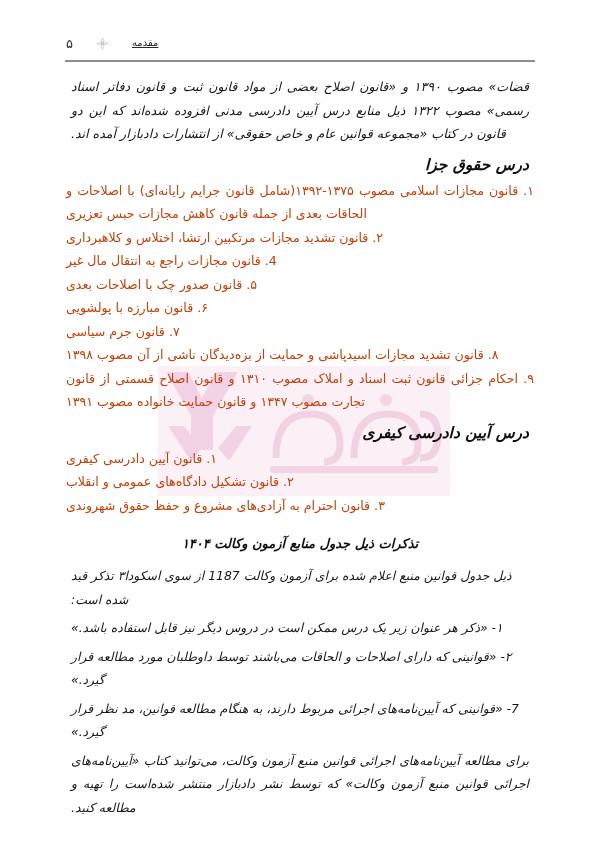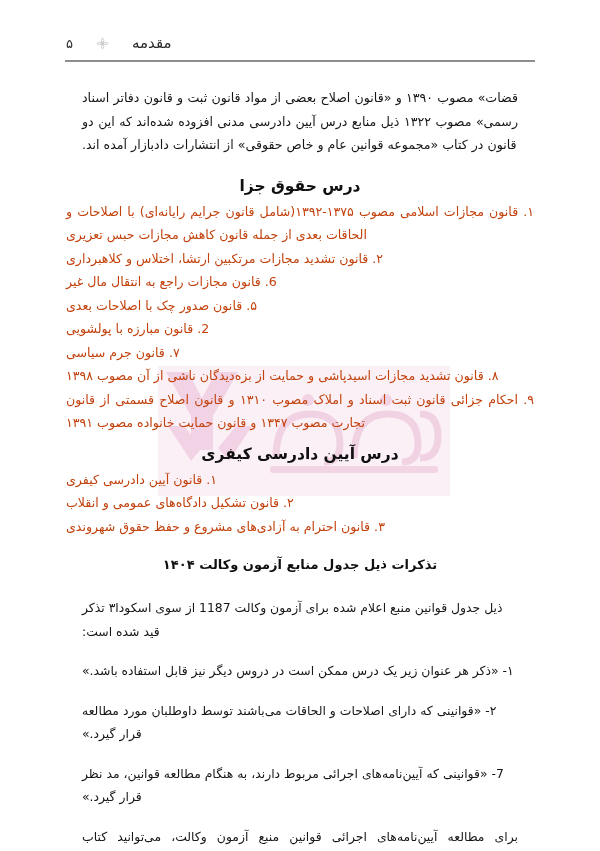--- a/index.html
+++ b/index.html
@@ -54,24 +54,25 @@
     margin-right: 22px;
     width: 15px;
     height: 15px;
     display: inline-flex;
     align-items: center;
     justify-content: center;
     opacity: 0.55;
   }
   .ornament svg { width: 15px; height: 15px; display: block; }
   .header-title {
-    font-size: 15px;
+    font-size: 10px;
     color: #2a2a2a;
     direction: rtl;
     line-height: 1;
+    text-decoration: underline;
   }
   .rule {
     position: absolute;
     top: 60px;
     left: 65px;
     width: 470px;
     height: 2px;
     background: #8e8e8e;
     z-index: 2;
   }
@@ -79,37 +80,38 @@
   
   .content {
     position: absolute;
     top: 70px;
     left: 66px;
     width: 468px;
     z-index: 1;
   }
 
   p, .listline, h2, h3 {
-    margin: 16px;
+    margin: 5px;
     padding: 0;
+    font-style: italic;
   }
 
   .para {
     font-size: 12.6px;
     line-height: 23.5px;
     text-align: justify;
     text-align-last: left;
     color: #161616;
   }
 
   .section-head {
     font-size: 15.5px;
     font-weight: bold;
     line-height: 26px;
-    text-align: center;
+    text-align: right;
     color: #101010;
     margin-top: 6px;
     margin-bottom: 1px;
   }
 
   .center-head {
     font-size: 13px;
     font-weight: bold;
     line-height: 30px;
     text-align: center;
@@ -189,23 +191,23 @@
   <div class="rule"></div>
 
   <div class="content">
 
     <p class="para">قضات» مصوب ۱۳۹۰  و  «قانون اصلاح بعضی از مواد قانون ثبت و قانون دفاتر اسناد رسمی» مصوب ۱۳۲۲ ذیل منابع درس آیین دادرسی مدنی افزوده شده‌اند که این دو قانون در کتاب «مجموعه قوانین عام و خاص حقوقی» از انتشارات دادبازار آمده اند.</p>
 
     <h2 class="section-head">درس حقوق جزا</h2>
     <ol class="lawlist">
       <li>۱. قانون مجازات اسلامی مصوب ۱۳۷۵-۱۳۹۲(شامل قانون جرایم رایانه‌ای) با اصلاحات و الحاقات بعدی از جمله قانون کاهش مجازات حبس تعزیری</li>
       <li class="short">۲. قانون تشدید مجازات مرتکبین ارتشا، اختلاس و کلاهبرداری</li>
-      <li class="short">6. قانون مجازات راجع به انتقال مال غیر</li>
+      <li class="short">4. قانون مجازات راجع به انتقال مال غیر</li>
       <li class="short">۵. قانون صدور چک با اصلاحات بعدی</li>
-      <li class="short">2. قانون مبارزه با پولشویی</li>
+      <li class="short">۶. قانون مبارزه با پولشویی</li>
       <li class="short">۷. قانون جرم سیاسی</li>
       <li class="short">۸. قانون تشدید مجازات اسیدپاشی و حمایت از بزه‌دیدگان ناشی از آن مصوب ۱۳۹۸</li>
       <li>۹. احکام جزائی قانون ثبت اسناد و املاک مصوب ۱۳۱۰ و قانون اصلاح قسمتی از قانون تجارت مصوب ۱۳۴۷ و قانون حمایت خانواده مصوب ۱۳۹۱</li>
     </ol>
 
     <h2 class="section-head">درس آیین دادرسی کیفری</h2>
     <ol class="lawlist">
       <li class="short">۱. قانون آیین دادرسی کیفری</li>
       <li class="short">۲. قانون تشکیل دادگاه‌های عمومی و انقلاب</li>
       <li class="short">۳. قانون احترام به آزادی‌های مشروع و حفظ حقوق شهروندی</li>

